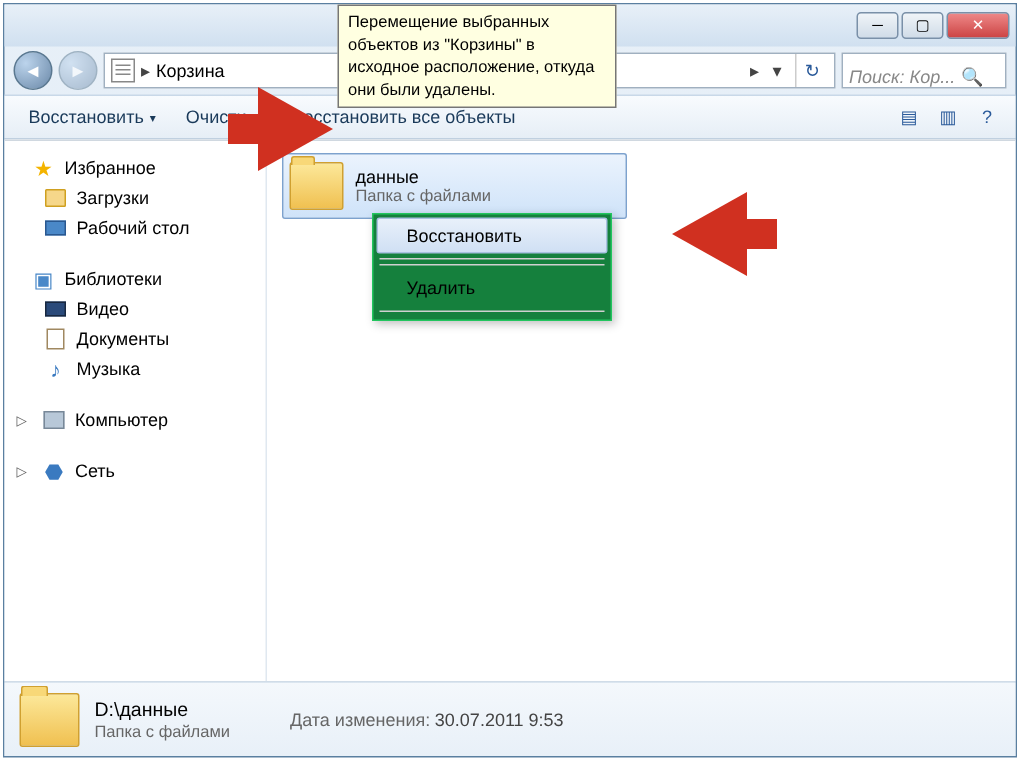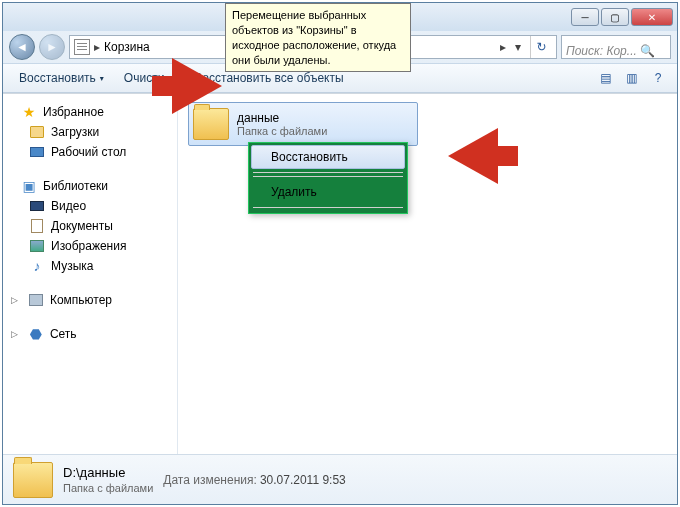--- a/index.html
+++ b/index.html
@@ -54,21 +54,21 @@
 .ctx-item{padding:5px 20px;font-size:12px}
 .ctx-item.hl{background:linear-gradient(#e8f0fa,#d0e0f4);border:1px solid #a8c0e0;border-radius:2px;padding:4px 19px}
 .ctx-sep{height:1px;background:#d0d0d0;margin:3px 2px}
 .ctx-bold{font-weight:700}
 .statusbar{height:50px;background:linear-gradient(#f4f8fc,#e8f0f8);border-top:1px solid #d0dce8;display:flex;align-items:center;padding:4px 10px;gap:10px}
 .status-folder{width:40px;height:36px;background:linear-gradient(#fce89a,#f0c050);border:1px solid #d0a030;border-radius:2px;position:relative}
 .status-folder::before{content:"";position:absolute;top:-6px;left:0;width:16px;height:6px;background:#f8d878;border:1px solid #d0a030;border-bottom:none;border-radius:2px 2px 0 0}
 .status-txt{display:flex;flex-direction:column;gap:2px}
 .status-name{font-size:13px}
 .status-sub{color:#666;font-size:11px}
-.status-meta{color:#666;font-size:11px}
+.status-meta{margin-left:30px;color:#666;font-size:11px}
 .status-meta b{color:#444;font-weight:400}
 .tooltip{position:absolute;top:3px;left:225px;width:186px;background:#ffffe1;border:1px solid #767676;padding:4px 6px;font-size:11px;line-height:1.35;z-index:10}
 .arrow{position:absolute;width:0;height:0;z-index:20}
 .arrow1{top:58px;left:172px;border-top:28px solid transparent;border-bottom:28px solid transparent;border-left:50px solid #d03020}
 .arrow1::after{content:"";position:absolute;top:-10px;left:-70px;width:22px;height:20px;background:#d03020}
 .arrow2{top:128px;left:448px;border-top:28px solid transparent;border-bottom:28px solid transparent;border-right:50px solid #d03020}
 .arrow2::after{content:"";position:absolute;top:-10px;left:48px;width:22px;height:20px;background:#d03020}
 .tri{font-size:9px;color:#666;margin-right:4px}
 </style>
 </head>
@@ -146,26 +146,20 @@
             </span>
             <span>Видео</span>
           </div>
         <div class="sb-item">
             <span class="ico">
               <span class="ico-doc"></span>
             </span>
             <span>Документы</span>
           </div>
         <div class="sb-item">
-            <span class="ico">
-              <span class="ico-img"></span>
-            </span>
-            <span>Изображения</span>
-          </div>
-        <div class="sb-item">
             <span class="ico ico-mus">♪</span>
             <span>Музыка</span>
           </div>
       </div>
       <div class="sb-group">
         <div class="sb-head">
             <span class="tri">▷</span>
             <span class="ico">
               <span class="ico-comp"></span>
             </span>

